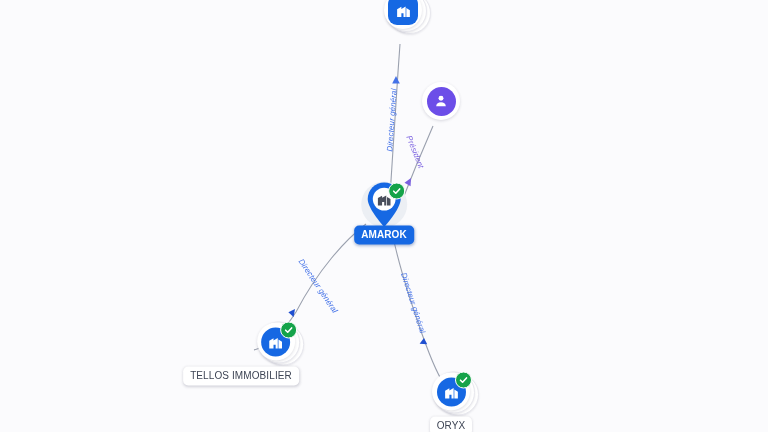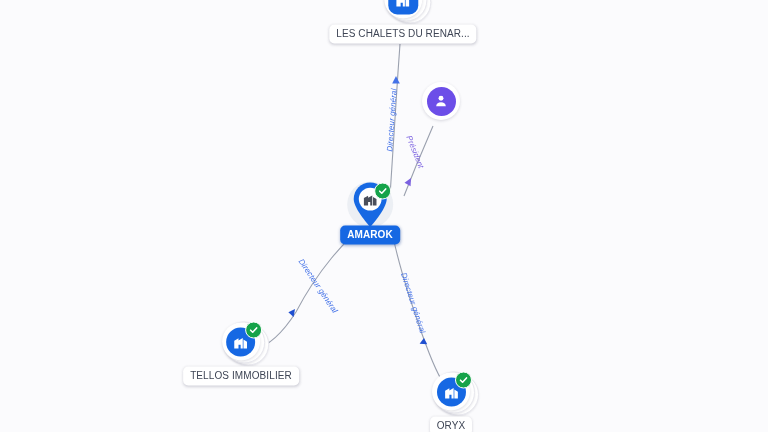--- a/index.html
+++ b/index.html
@@ -196,58 +196,57 @@
       <div class="stack-shadow s2"></div>
       <div class="ring">
         <div class="disc rounded-sq">
           <svg width="17" height="17" viewBox="0 0 24 24" fill="#ffffff">
             <path d="M3 21V10.2l6-3.4v3l6-3.4V21h-3v-5H9v5H3zm13 0V8.6l5 2.9V21h-5z"></path>
           </svg>
         </div>
 
       </div>
     </div>
-    <div class="node-label">LES CHALETS DU RENAR...</div>
   </div>
 
   <div class="node" style="left:441px; top:101px;">
     <div class="node-glyph">
       <div class="ring">
         <div class="disc person">
           <svg width="16" height="16" viewBox="0 0 24 24" fill="#ffffff">
             <circle cx="12" cy="8" r="3.7"></circle>
             <path d="M4.8 20c0-3.8 3.2-6 7.2-6s7.2 2.2 7.2 6z"></path>
           </svg>
         </div>
       </div>
     </div>
   </div>
 
-  <div class="node" style="left:370px; top:212px;justify-content:space-between;">
+  <div class="node" style="left:384px; top:212px;justify-content:space-between;">
     <div class="node-glyph" style="width:46px;height:50px;">
       <div class="pin-halo" style="top:2px;"></div>
       <div class="pin">
         <svg width="38" height="46" viewBox="0 0 38 46">
           <path d="M19 45.5 C19 45.5 35.5 27.5 35.5 17.5 C35.5 8.4 28.1 1 19 1 C9.9 1 2.5 8.4 2.5 17.5 C2.5 27.5 19 45.5 19 45.5 Z" fill="#1668e3"></path>
           <circle cx="19" cy="17.6" r="11.4" fill="#ffffff"></circle>
           <g transform="translate(10.6,9.4) scale(0.70)" fill="#4a4f5c">
             <path d="M3 21V10.2l6-3.4v3l6-3.4V21h-3v-5H9v5H3zm13 0V8.6l5 2.9V21h-5z"></path>
           </g>
         </svg>
       </div>
       <div class="check-badge" style="right:2px; top:3px;">
         <svg width="9" height="9" viewBox="0 0 24 24" fill="none" stroke="#ffffff" stroke-width="4.2" stroke-linecap="round" stroke-linejoin="round">
           <path d="M4 12.5 L9.5 18 L20 6.5"></path>
         </svg>
       </div>
     </div>
     <div class="node-label selected" style="margin-top:-4px;">AMAROK</div>
   </div>
 
-  <div class="node" style="left:241px; top:352px;">
+  <div class="node" style="left:241px; top:352px;align-items:flex-end;">
     <div class="node-glyph">
       <div class="stack-shadow s1"></div>
       <div class="stack-shadow s2"></div>
       <div class="ring">
         <div class="disc">
           <svg width="17" height="17" viewBox="0 0 24 24" fill="#ffffff">
             <path d="M3 21V10.2l6-3.4v3l6-3.4V21h-3v-5H9v5H3zm13 0V8.6l5 2.9V21h-5z"></path>
           </svg>
         </div>
         <div class="check-badge" style="right:-2px; top:-1px;">

